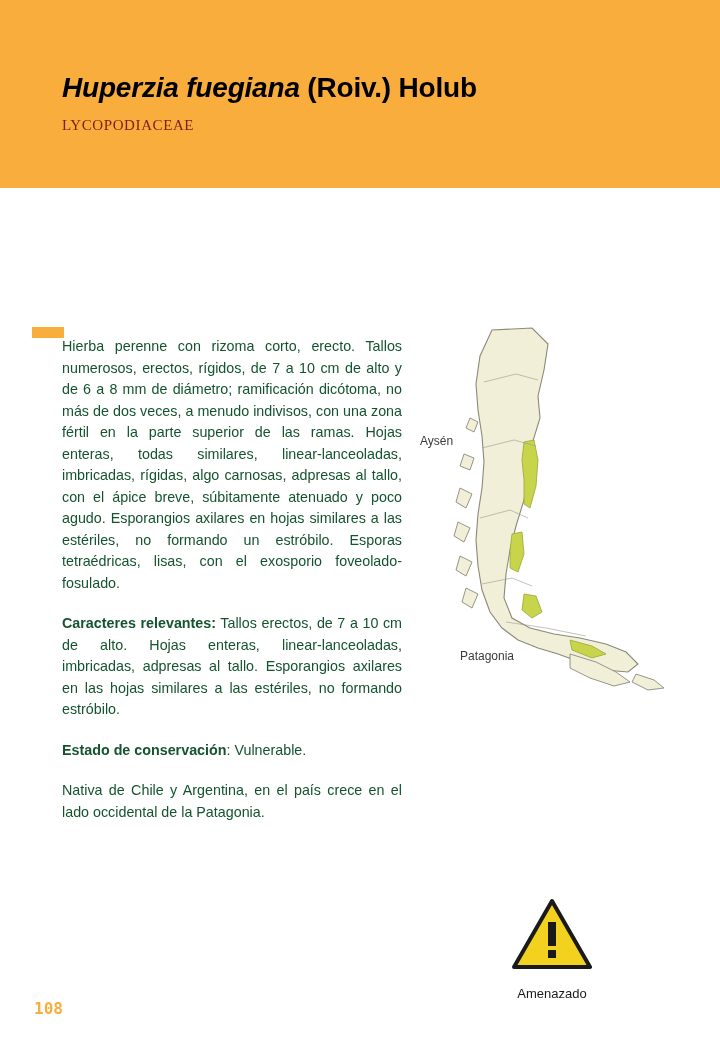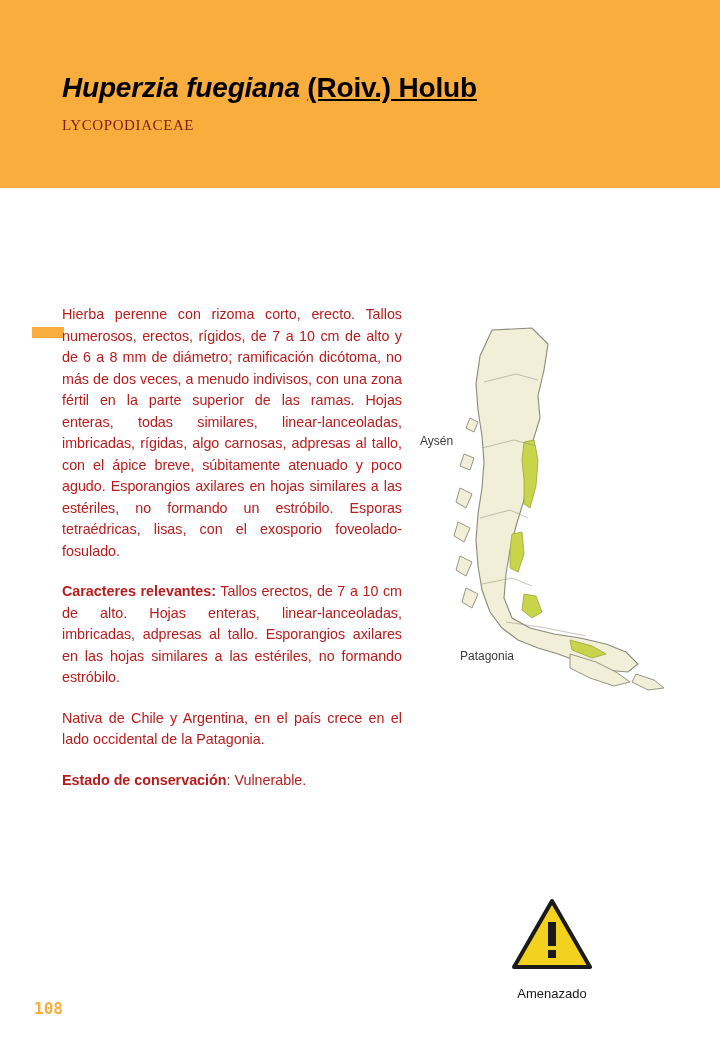--- a/index.html
+++ b/index.html
@@ -32,21 +32,20 @@
     font-weight: bold;
     color: #000000;
     letter-spacing: -0.2px;
     white-space: nowrap;
   }
   .species-title .genus {
     font-style: italic;
   }
   .species-title .authority {
     font-style: normal;
-    text-decoration: underline;
   }
   .family-name {
     position: absolute;
     left: 62px;
     top: 117px;
     font-size: 15px;
     color: #7f1d1d;
     letter-spacing: 0.6px;
     font-family: Liberation Serif, serif;
   }
@@ -58,25 +57,25 @@
     top: 327px;
     width: 32px;
     height: 11px;
     background: #f9ad3c;
   }
 
   
   .text-column {
     position: absolute;
     left: 62px;
-    top: 304px;
+    top: 336px;
     width: 340px;
     font-size: 14.3px;
     line-height: 21.5px;
-    color: #b91c1c;
+    color: #14532d;
     text-align: justify;
   }
   .text-column p {
     margin: 0 0 19px 0;
   }
   .text-column p:last-child {
     margin-bottom: 0;
   }
   .lead-in {
     font-weight: bold;
@@ -164,24 +163,24 @@
 
 <div class="family-name">LYCOPODIACEAE</div>
 
 <div class="accent-bar"></div>
 
 <div class="text-column">
   <p>Hierba perenne con rizoma corto, erecto. Tallos numerosos, erectos, rígidos, de 7 a 10 cm de alto y de 6 a 8 mm de diámetro; ramificación dicótoma, no más de dos veces, a menudo indivisos, con una zona fértil en la parte superior de las ramas. Hojas enteras, todas similares, linear-lanceoladas, imbricadas, rígidas, algo carnosas, adpresas al tallo, con el ápice breve, súbitamente atenuado y poco agudo. Esporangios axilares  en hojas similares a las estériles, no formando un estróbilo. Esporas tetraédricas, lisas, con el exosporio foveolado-fosulado.</p>
   <p>
     <span class="lead-in">Caracteres relevantes:</span><span> Tallos erectos, de 7 a 10 cm de alto. Hojas enteras, linear-lanceoladas, imbricadas, adpresas al tallo. Esporangios axilares en las hojas similares a las estériles, no formando estróbilo.</span>
   </p>
-  <p>Nativa de Chile y Argentina, en el país crece en el lado occidental de la Patagonia.</p>
   <p>
     <span class="lead-in">Estado de conservación</span><span>: Vulnerable.</span>
   </p>
+  <p>Nativa de Chile y Argentina, en el país crece en el lado occidental de la Patagonia.</p>
 </div>
 
 <div class="map-wrap">
   <svg class="map-svg" viewBox="0 0 275 375" xmlns="http://www.w3.org/2000/svg">
 
     <g>
       <path d="M72 8 L112 6 L128 22 L124 48 L118 74 L120 96 L112 122 L108 150 L104 178 L96 204 L90 228 L86 252 L84 276 L92 296 L110 306 L134 312 L160 316 L186 322 L206 330 L218 342 L208 350 L184 348 L160 340 L138 332 L118 326 L98 318 L82 306 L70 290 L62 268 L58 244 L56 218 L58 192 L62 166 L64 140 L62 114 L58 88 L56 62 L60 34 Z" fill="#f2efd9" stroke="#8a8a7a" stroke-width="1.1"></path>
 
       <path d="M50 96 L58 100 L54 110 L46 106 Z" fill="#f2efd9" stroke="#8a8a7a" stroke-width="0.9"></path>
       <path d="M44 132 L54 136 L50 148 L40 144 Z" fill="#f2efd9" stroke="#8a8a7a" stroke-width="0.9"></path>

